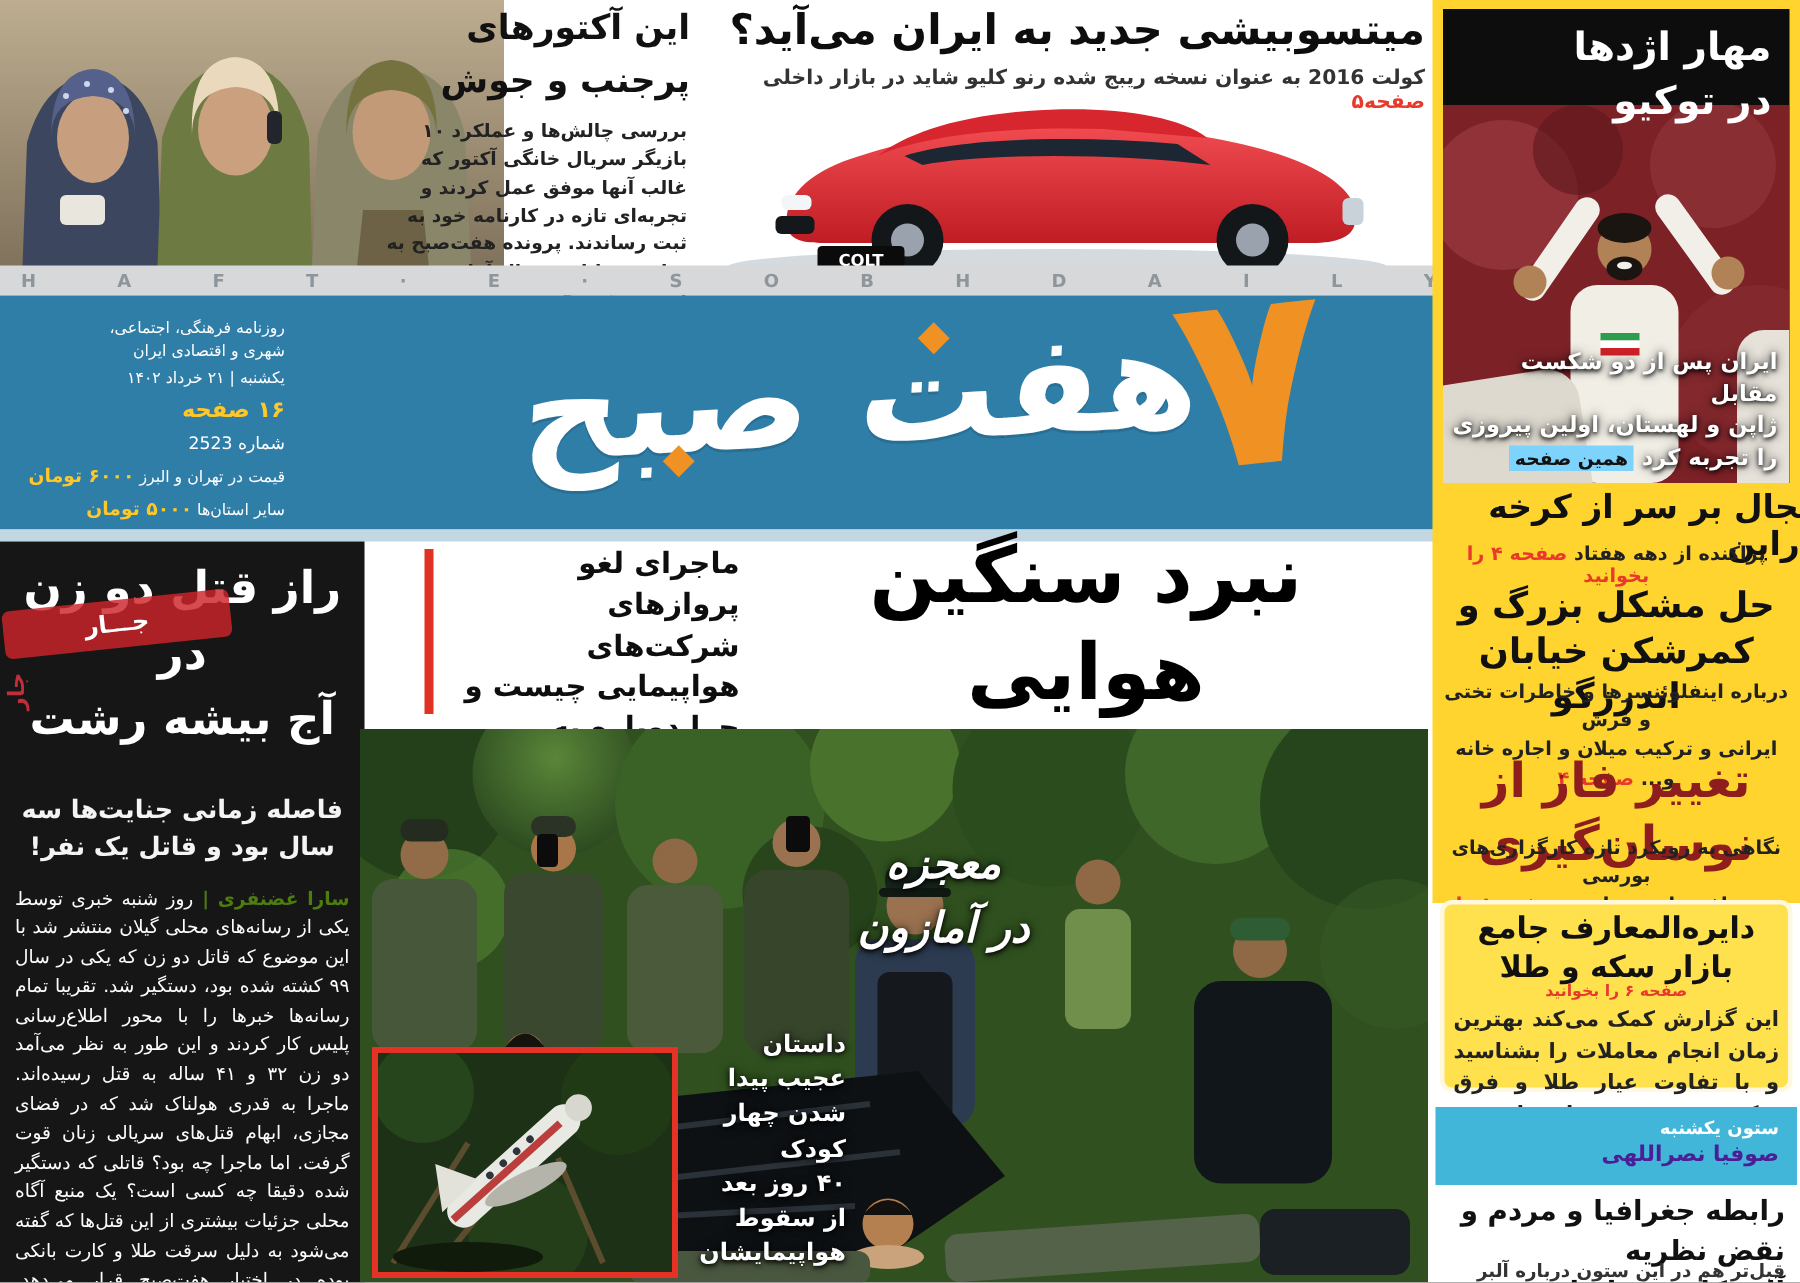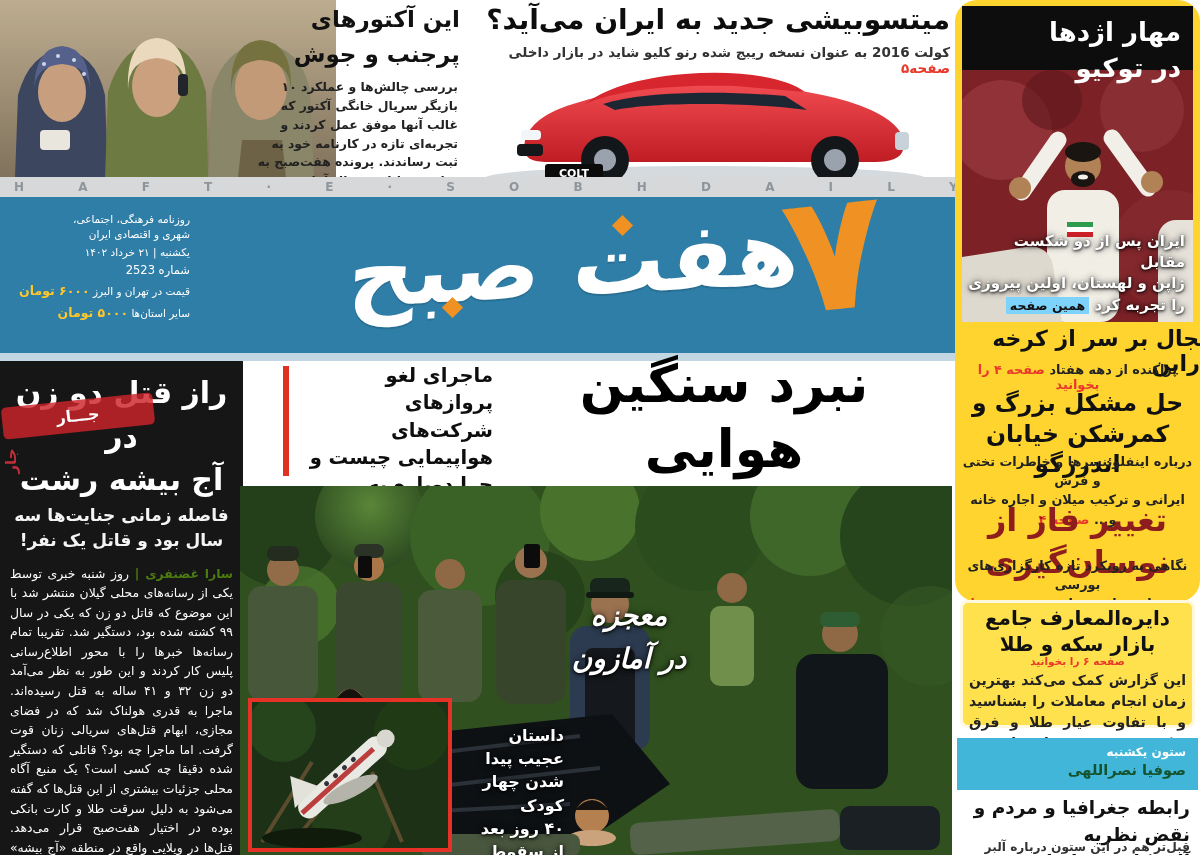--- a/index.html
+++ b/index.html
@@ -1,21 +1,21 @@
 <!DOCTYPE html>
 <html lang="fa"><head>
 <meta charset="utf-8">
 <style>
   html,body{margin:0;padding:0;background:#777;}
   #page{position:relative;width:1200px;height:855px;background:#ffffff;overflow:hidden;
         font-family:"DejaVu Sans",sans-serif;direction:rtl;margin:0 auto;}
   .abs{position:absolute;}
   .pre{white-space:pre-line;}
   .red{color:#e8392b;font-weight:bold;}
-  .wshadow{color:#fff;text-shadow:0 1px 3px rgba(0,0,0,.95),0 0 7px rgba(0,0,0,.8);margin-top:40px;}
+  .wshadow{color:#fff;text-shadow:0 1px 3px rgba(0,0,0,.95),0 0 7px rgba(0,0,0,.8);}
 
   
   .women-photo{left:0;top:0;width:336px;height:178px;}
   .actors-headline{left:280px;top:2px;width:180px;text-align:right;font-weight:900;
                    font-size:23px;line-height:1.5;color:#111;}
   .actors-body{left:246px;top:78px;width:212px;text-align:right;font-size:12.4px;
                line-height:1.52;color:#222;font-weight:bold;}
 
   
   .car-headline{left:460px;top:3px;width:490px;text-align:right;font-weight:900;font-size:28px;color:#0d0d0d;}
@@ -40,21 +40,21 @@
   .logo-seven{position:absolute;right:45px;top:-30px;font-size:165px;color:#ef9223;font-weight:900;
               transform:rotate(-6deg);line-height:1;}
   .logo-text{position:absolute;right:130px;top:18px;font-size:92px;color:#ffffff;font-weight:900;
              transform:rotate(-3deg) skewX(-6deg);letter-spacing:-4px;
              text-shadow:0 2px 0 rgba(0,0,0,.12);line-height:1;}
   .diamond{position:absolute;width:15px;height:15px;background:#ef9223;transform:rotate(45deg);}
 
   
   .murder-box{left:0;top:361px;width:243px;height:494px;background:#161616;color:#fff;box-sizing:border-box;}
   .murder-headline{margin:10px 6px 0;text-align:center;font-size:30px;font-weight:900;line-height:1.45;}
-  .murder-sub{margin:1px 8px 0;text-align:center;font-size:17px;font-weight:bold;line-height:1.5;color:#f4f4f4;}
+  .murder-sub{margin:26px 8px 0;text-align:center;font-size:17px;font-weight:bold;line-height:1.5;color:#f4f4f4;}
   .murder-body{margin:10px 10px 0;text-align:justify;font-size:12.4px;line-height:1.58;color:#fdfdfd;}
   .byline{color:#4d7c0f;font-weight:900;}
   .stamp{left:2px;top:400px;width:152px;height:32px;background:rgba(205,35,40,.82);border-radius:5px;
          transform:rotate(-6deg);color:#fff;font-weight:900;font-size:16px;text-align:center;line-height:32px;}
   .edge-mark{left:-18px;top:452px;width:58px;transform:rotate(-90deg);color:#e03240;font-size:15px;
              font-weight:900;text-align:center;opacity:.85;}
 
   
   .flights-box{left:283px;top:362px;width:212px;height:125px;}
   .flights-bar{position:absolute;left:0;top:4px;width:6px;height:110px;background:#e03222;}
@@ -65,21 +65,21 @@
   .main-headline{left:495px;top:352px;width:458px;text-align:center;font-size:52px;font-weight:900;
                  line-height:1.25;color:#000;}
 
   
   .jungle-photo{left:240px;top:486px;width:712px;height:369px;}
   .inset-box{left:248px;top:698px;width:204px;height:154px;border:4px solid #e63226;box-sizing:border-box;background:#1c3116;}
   .amazon-title{left:570px;top:554px;width:118px;text-align:center;font-size:28px;font-weight:900;line-height:1.55;font-style:italic;}
   .amazon-caption{left:452px;top:684px;width:112px;text-align:right;font-size:16px;font-weight:900;line-height:1.45;}
 
   
-  .rcol{left:955px;top:0;width:245px;height:602px;background:#ffd42e;border-radius:22px;}
+  .rcol{left:955px;top:0;width:245px;height:602px;background:#ffd42e;}
   .vbbox{position:absolute;left:7px;top:6px;width:231px;height:316px;background:#0d0d0d;overflow:hidden;}
   .vb-headline{position:absolute;right:12px;top:8px;text-align:right;color:#fff;font-size:26px;
                font-weight:900;line-height:1.4;z-index:2;}
   .vb-photo{position:absolute;left:0;bottom:0;width:231px;height:252px;}
   .vb-caption{position:absolute;right:8px;bottom:6px;left:4px;text-align:right;font-size:15px;
               font-weight:900;line-height:1.42;z-index:2;}
   .vb-chip{display:inline-block;background:#7dd3fc;color:#111;font-size:12.5px;padding:0 4px;font-weight:700;text-shadow:none;}
   .r-h1{position:absolute;left:0;top:326px;width:100%;text-align:right;font-size:22px;font-weight:900;color:#111;padding-left:24px;}
   .r-s1{position:absolute;left:0;top:362px;width:100%;text-align:center;font-size:12.8px;font-weight:bold;color:#222;}
   .r-h2{position:absolute;left:0;top:388px;width:100%;text-align:center;font-size:23.5px;font-weight:900;line-height:1.3;color:#111;}
@@ -87,21 +87,21 @@
   .r-h3{position:absolute;left:0;top:500px;width:100%;text-align:center;font-size:32px;font-weight:900;line-height:1.3;color:#8e1e1e;}
   .r-s3{position:absolute;left:0;top:556px;width:100%;text-align:center;font-size:12.8px;font-weight:bold;line-height:1.5;color:#222;}
   .gold-box{position:absolute;left:5px;top:600px;width:235px;height:128px;background:#ffe14d;
             border:3px solid #fff8dc;border-radius:8px;box-sizing:border-box;padding:2px 6px;}
   .gold-h{text-align:center;font-size:20px;font-weight:900;line-height:1.3;color:#111;}
   .gold-ref{display:block;text-align:center;font-size:10.5px;margin-top:-2px;}
   .gold-body{text-align:justify;font-size:14px;font-weight:bold;line-height:1.5;color:#222;margin-top:3px;}
   .blue-box{position:absolute;left:2px;top:738px;width:241px;height:52px;background:#41b6d9;
             box-sizing:border-box;padding:6px 12px 0 0;text-align:right;}
   .blue-label{font-size:12px;color:#ffffff;font-weight:bold;line-height:1.4;}
-  .blue-author{font-size:14.5px;color:#14532d;font-weight:900;line-height:1.3;}
+  .blue-author{font-size:14.5px;color:#4c1d95;font-weight:900;line-height:1.3;}
   .camus-h{position:absolute;left:0;top:795px;width:100%;text-align:right;padding:0 10px;box-sizing:border-box;
            font-size:18.5px;font-weight:900;line-height:1.45;color:#111;}
   .camus-b{position:absolute;left:0;top:840px;width:100%;text-align:right;padding:0 10px;box-sizing:border-box;
            font-size:12.2px;color:#333;font-weight:bold;}
 </style>
 </head>
 <body>
 
 <div id="page">
 
@@ -168,20 +168,21 @@
     <rect x="440" y="80" width="14" height="18" rx="4" fill="#c9d2d8"></rect>
   </svg>
 
   <div class="abs letters-strip">H A F T · E · S O B H   D A I L Y</div>
 
   <div class="abs masthead"></div>
   <div class="abs mast-info">
     <div class="mi-line">روزنامه فرهنگی، اجتماعی،</div>
     <div class="mi-line">شهری و اقتصادی ایران</div>
     <div class="mi-line" style="margin-top:3px">یکشنبه | ۲۱ خرداد ۱۴۰۲</div>
+    <div class="mi-pages">۱۶ صفحه</div>
     <div class="mi-issue">شماره 2523</div>
     <div class="mi-price">
       <span>قیمت در تهران و البرز</span>
       <span class="mi-val">۶۰۰۰ تومان</span>
     </div>
     <div class="mi-price">
       <span>سایر استان‌ها</span>
       <span class="mi-val">۵۰۰۰ تومان</span>
     </div>
   </div>

